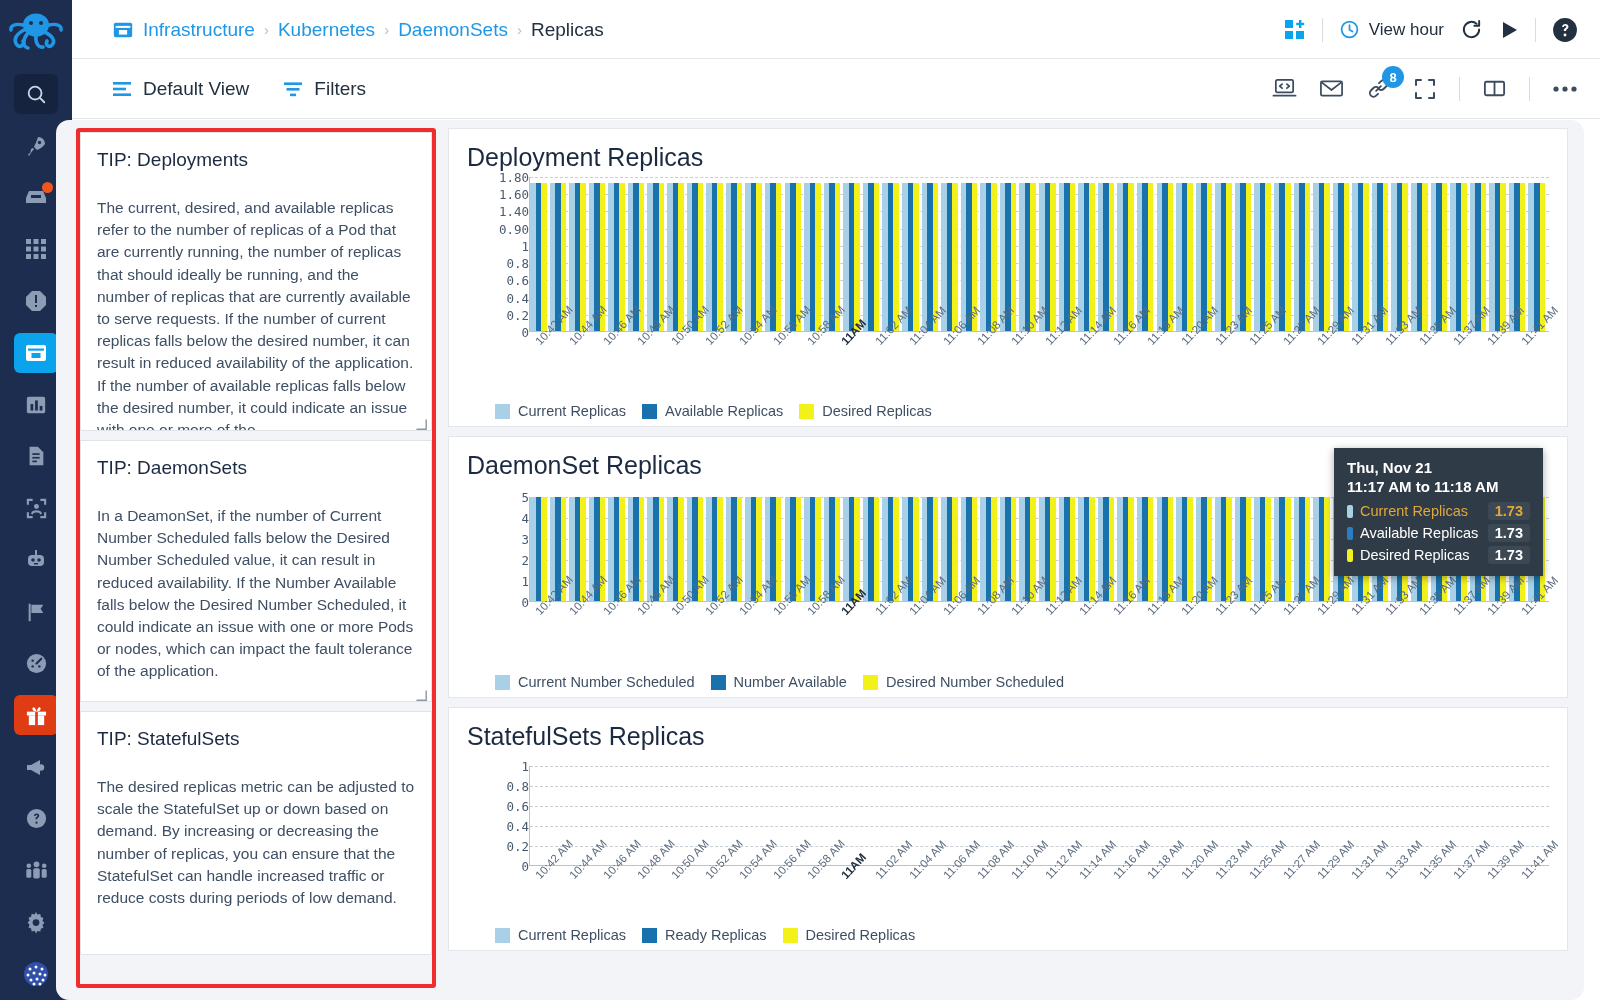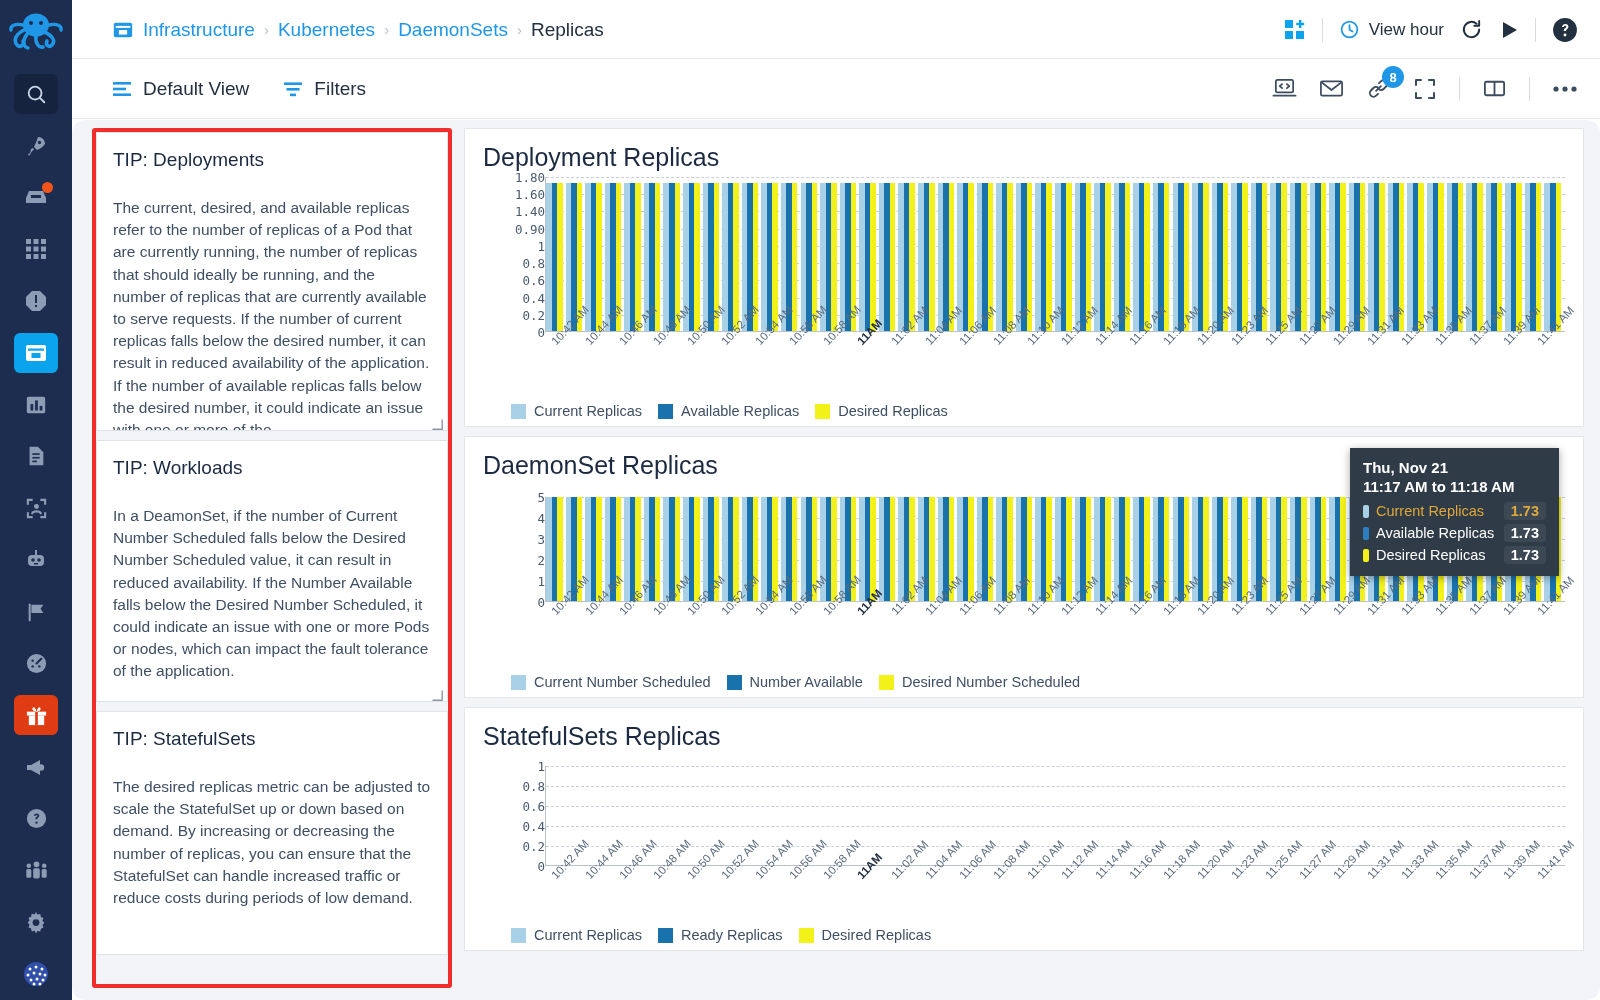--- a/index.html
+++ b/index.html
@@ -95,21 +95,21 @@
     position: absolute; top: -10px; right: -13px;
     min-width: 22px; height: 22px; border-radius: 11px;
     background: #1f97e6; color: #fff;
     font-size: 13px; font-weight: bold;
     display: flex; align-items: center; justify-content: center;
     padding: 0 5px;
   }
 
   
   #body {
-    position: absolute; left: 72px; top: 120px;
+    position: absolute; left: 56px; top: 120px;
     width: 1528px; height: 880px;
     background: #f2f4f7;
     border-radius: 13px;
   }
 
   
   #leftcol {
     position: absolute; left: 20px; top: 8px;
     width: 360px; height: 860px;
     border: 4px solid #ef2d2d;
@@ -589,21 +589,21 @@
       <h3>TIP: Deployments</h3>
       <p>The current, desired, and available replicas refer to the number of replicas of a Pod that are currently running, the number of replicas that should ideally be running, and the number of replicas that are currently available to serve requests. If the number of current replicas falls below the desired number, it can result in reduced availability of the application. If the number of available replicas falls below the desired number, it could indicate an issue with one or more of the</p>
       <span class="resize-grip">
         <svg width="11" height="11" viewBox="0 0 11 11" fill="none" stroke="#8b97a6" stroke-width="1.4">
           <path d="M10.2 1v9.2H1" stroke-linecap="round"></path>
         </svg>
       </span>
     </div>
 
     <div class="tipcard" id="tip2">
-      <h3>TIP: Workloads</h3>
+      <h3>TIP: DaemonSets</h3>
       <p>In a DeamonSet, if the number of Current Number Scheduled falls below the Desired Number Scheduled value, it can result in reduced availability. If the Number Available falls below the Desired Number Scheduled, it could indicate an issue with one or more Pods or nodes, which can impact the fault tolerance of the application.</p>
       <span class="resize-grip">
         <svg width="11" height="11" viewBox="0 0 11 11" fill="none" stroke="#8b97a6" stroke-width="1.4">
           <path d="M10.2 1v9.2H1" stroke-linecap="round"></path>
         </svg>
       </span>
     </div>
 
     <div class="tipcard" id="tip3">
       <h3>TIP: StatefulSets</h3>

